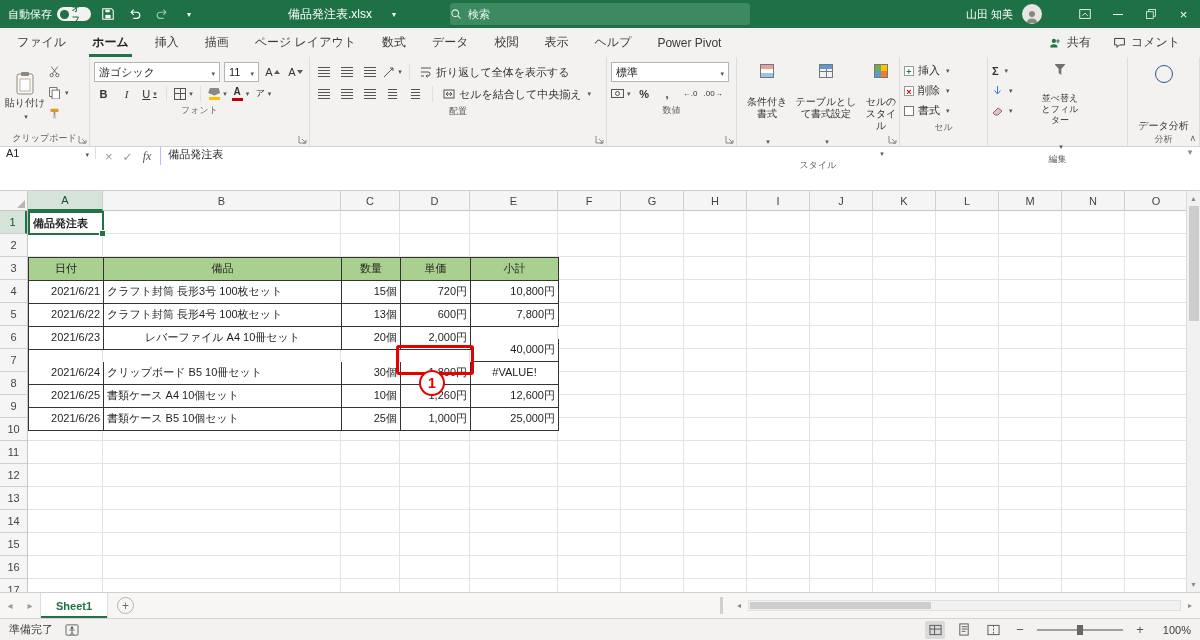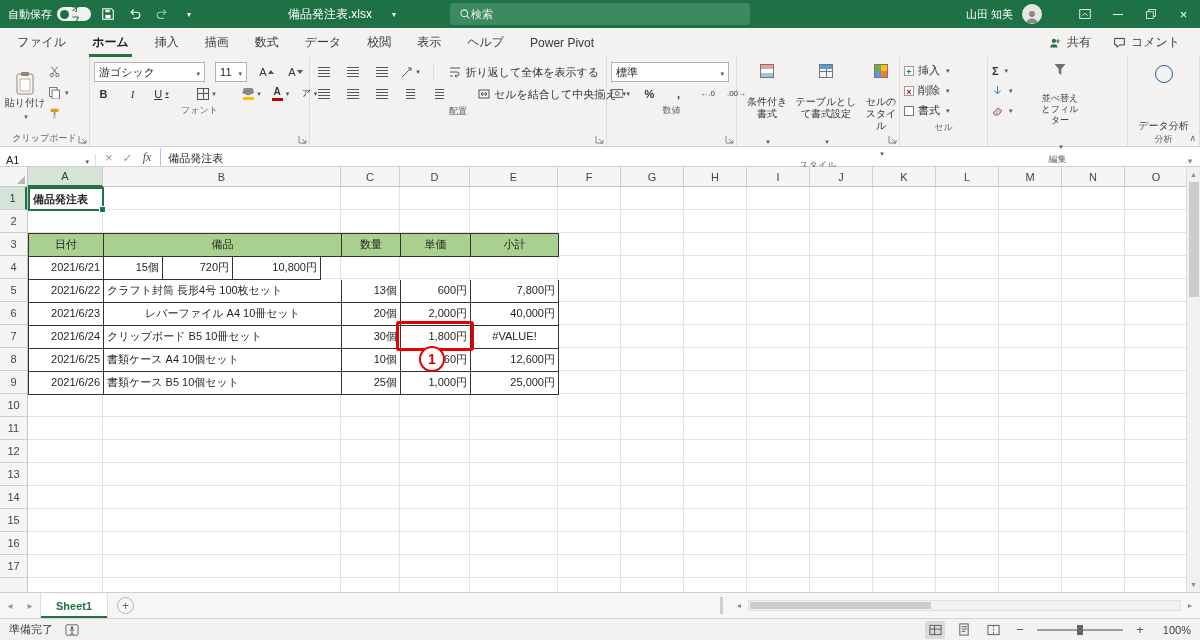--- a/index.html
+++ b/index.html
@@ -11,21 +11,21 @@
 .titlebar{height:28px;background:#1e7145;color:#fff;display:flex;align-items:center;position:relative;flex:0 0 auto}
 .tb-left{display:flex;align-items:center;gap:7px;padding-left:8px}
 .autosave{display:flex;align-items:center;gap:5px;font-size:11px}
 .toggle{width:34px;height:14px;background:#f3f2f1;border-radius:8px;display:flex;align-items:center;gap:3px;padding:0 3px}
 .knob{width:9px;height:9px;border-radius:50%;background:#1e7145}
 .toggle span{font-size:8px;color:#1e7145;font-weight:700}
 .qbtn{width:20px;height:20px;display:flex;align-items:center;justify-content:center;border-radius:2px}
 .qbtn svg{display:block}
 .caret-w{font-size:8px;color:#fff}
 .t-file{position:absolute;left:288px;top:0;height:28px;display:flex;align-items:center;gap:20px;font-size:12px}
-.t-search{position:absolute;left:50%;transform:translateX(-50%);top:3px;width:300px;height:22px;background:#3d8a60;border-radius:3px;display:flex;align-items:center;padding-left:9px;font-size:11px;color:#f0f6f2}
+.t-search{position:absolute;left:50%;transform:translateX(-50%);top:3px;width:300px;height:22px;background:#3d8a60;border-radius:3px;display:flex;align-items:center;gap:6px;font-size:11px;color:#f0f6f2}
 .tb-right{position:absolute;right:0;top:0;height:28px;display:flex;align-items:center}
 .username{font-size:11px;margin-right:9px}
 .avatar{width:20px;height:20px;border-radius:50%;background:#e8e6e3;overflow:hidden;margin-right:26px;display:flex;align-items:flex-end;justify-content:center}
 .winbtn{width:33px;height:28px;display:flex;align-items:center;justify-content:center;font-size:13px;color:#fff}
 .minbar{width:10px;height:1px;background:#fff}
 
 
 .tabrow{height:29px;background:#f3f2f1;display:flex;align-items:stretch;padding:0 4px;flex:0 0 auto}
 .ftab,.rtab{font-size:12px;color:#3b3a39;display:flex;align-items:center;padding:0 13px;position:relative;white-space:nowrap}
 .rtab.active{font-weight:700;color:#1f1f1f}
@@ -38,21 +38,21 @@
 .rgroup{display:flex;flex-direction:column;border-right:1px solid #ddd;position:relative;padding:3px 4px 0 4px}
 .rg-body{flex:1;display:flex}
 .rg-label{height:15px;font-size:9px;color:#605e5c;text-align:center;line-height:14px;white-space:nowrap}
 .launcher{position:absolute;right:2px;bottom:2px}
 .g-clip{width:90px}.g-font{width:220px}.g-align{width:297px}.g-num{width:130px}
 .g-style{width:163px}.g-cell{width:88px}.g-edit{width:140px}.g-anal{width:72px}
 .paste-btn{width:42px;display:flex;flex-direction:column;align-items:center;justify-content:center;gap:2px;font-size:10px;color:#3b3a39;line-height:1.1;text-align:center}
 .mini-col{display:flex;flex-direction:column;justify-content:flex-start;gap:4px;padding-top:3px}
 .mini{height:17px;display:flex;align-items:center;gap:2px;padding:0 2px}
 .col2{display:flex;flex-direction:column;width:100%}
-.frow{display:flex;align-items:center;gap:10px;margin-top:2px}
+.frow{display:flex;align-items:center;gap:4px;margin-top:2px}
 .select{border:1px solid #b6b4b2;background:#fff;height:20px;display:flex;align-items:center;justify-content:space-between;font-size:11px;color:#222;padding:0 4px}
 .fontname{width:130px}.fontsize{width:36px}.numfmt{width:118px}
 .sbtn{min-width:19px;height:19px;display:flex;align-items:center;justify-content:center;font-size:11px;color:#333;gap:1px}
 .b-bold{font-weight:700}.b-italic{font-style:italic;font-family:"Liberation Serif","DejaVu Serif",serif}.b-under{text-decoration:underline}
 .colorbar{display:flex;flex-direction:column;align-items:center;line-height:1}
 .bar-red{width:11px;height:3px;background:#c00000;margin-top:1px}
 .bar-yel{width:11px;height:3px;background:#ffc000;margin-top:1px}
 .drop::after{content:'▾';font-size:7px;color:#555;margin-left:2px}
 .grid-ico{width:12px;height:12px;border:1px solid #555;
   background:linear-gradient(#555,#555) center/100% 1px no-repeat,linear-gradient(#555,#555) center/1px 100% no-repeat}
@@ -65,21 +65,21 @@
 .sty-table{width:14px;height:14px;border:1px solid #777;background:linear-gradient(#5b9bd5 0 4px,transparent 4px),linear-gradient(#777,#777) center/100% 1px no-repeat,linear-gradient(#777,#777) center/1px 100% no-repeat}
 .sty-cell{width:14px;height:14px;border:1px solid #777;background:conic-gradient(#ffc000 0 25%,#ed7d31 0 50%,#5b9bd5 0 75%,#70ad47 0)}
 .cellrow{display:flex;align-items:center;gap:4px;font-size:11px;color:#333;height:19px;margin-top:1px}
 .mark{width:10px;height:10px;font-size:9px;line-height:10px;text-align:center;font-weight:700;border:1px solid #999;background:#fff}
 .mk-g{color:#1a7f3c}.mk-r{color:#c00000}.mk-b{color:#666}
 .edit-small{display:flex;flex-direction:column;width:44px}
 .funnel{width:11px;height:11px;background:#707070;clip-path:polygon(0 0,100% 0,62% 45%,62% 100%,38% 82%,38% 45%)}
 .collapse{position:absolute;right:4px;bottom:3px;font-size:9px;color:#666}
 
 
-.fbar{height:20px;background:#fff;border-bottom:1px solid #d0cece;display:flex;align-items:flex-end;flex:0 0 auto}
+.fbar{height:44px;background:#fff;border-bottom:1px solid #d0cece;display:flex;align-items:flex-start;flex:0 0 auto}
 .namebox{width:96px;border-right:1px solid #e1dfdd;display:flex;align-items:center;justify-content:space-between;font-size:11px;color:#222;padding:0 6px}
 .fxbtns{display:flex;align-items:center;gap:10px;padding:0 9px;border-right:1px solid #c4b5fd}
 .fx-x::before{content:'×';color:#999;font-size:13px}
 .fx-ok::before{content:'✓';color:#999;font-size:12px}
 .fx-fx{font-style:italic;font-family:"Liberation Serif","DejaVu Serif",serif;font-size:12px;color:#555}
 .fcontent{flex:1;display:flex;align-items:center;font-size:11px;color:#222;padding-left:7px}
 .fexpand{width:20px;display:flex;align-items:center;justify-content:center;font-size:9px;color:#888}
 
 
 .gridwrap{flex:1;position:relative;background:#fff;overflow:hidden}
@@ -208,20 +208,21 @@
         </div>
     </div>
   </div>
 
   <div class="tabrow">
     <div class="ftab">ファイル</div>
     <div id="ribbon-tabs" style="display:flex">
         <div class="rtab active">ホーム</div>
         <div class="rtab">挿入</div>
         <div class="rtab">描画</div>
+        <div class="rtab">ページ レイアウト</div>
         <div class="rtab">数式</div>
         <div class="rtab">データ</div>
         <div class="rtab">校閲</div>
         <div class="rtab">表示</div>
         <div class="rtab">ヘルプ</div>
         <div class="rtab">Power Pivot</div>
       </div>
     <div class="tr-right">
       <div class="pillbtn">
         <svg width="13" height="13" viewBox="0 0 16 16">
@@ -564,37 +565,38 @@
       <div class="table-layer" id="table-layer">
           <div class="trow thead">
             <div class="tcell" style="width: 75px;">日付</div>
             <div class="tcell" style="width: 238px;">備品</div>
             <div class="tcell" style="width: 59px;">数量</div>
             <div class="tcell" style="width: 70px;">単価</div>
             <div class="tcell" style="width: 88px;">小計</div>
           </div>
           <div class="trow">
             <div class="tcell" style="width: 75px; text-align: right;">2021/6/21</div>
+            <div class="tcell" style="width: 238px; text-align: left;">クラフト封筒 長形3号 100枚セット</div>
             <div class="tcell" style="width: 59px; text-align: right;">15個</div>
             <div class="tcell" style="width: 70px; text-align: right;">720円</div>
             <div class="tcell" style="width: 88px; text-align: right;">10,800円</div>
           </div>
           <div class="trow">
             <div class="tcell" style="width: 75px; text-align: right;">2021/6/22</div>
             <div class="tcell" style="width: 238px; text-align: left;">クラフト封筒 長形4号 100枚セット</div>
             <div class="tcell" style="width: 59px; text-align: right;">13個</div>
             <div class="tcell" style="width: 70px; text-align: right;">600円</div>
             <div class="tcell" style="width: 88px; text-align: right;">7,800円</div>
           </div>
           <div class="trow">
             <div class="tcell" style="width: 75px; text-align: right;">2021/6/23</div>
             <div class="tcell" style="width: 238px; text-align: center;">レバーファイル A4 10冊セット</div>
             <div class="tcell" style="width: 59px; text-align: right;">20個</div>
             <div class="tcell" style="width: 70px; text-align: right;">2,000円</div>
-            <div class="tcell" style="width: 88px; text-align: right;">40,000円</div>
+            <div class="tcell" style="width: 88px; text-align: right; margin-top: 12px;">40,000円</div>
           </div>
           <div class="trow">
             <div class="tcell" style="width: 75px; text-align: right;">2021/6/24</div>
             <div class="tcell" style="width: 238px; text-align: left;">クリップボード B5 10冊セット</div>
             <div class="tcell" style="width: 59px; text-align: right;">30個</div>
             <div class="tcell" style="width: 70px; text-align: right;">1,800円</div>
             <div class="tcell" style="width: 88px; text-align: center;">#VALUE!</div>
           </div>
           <div class="trow">
             <div class="tcell" style="width: 75px; text-align: right;">2021/6/25</div>

